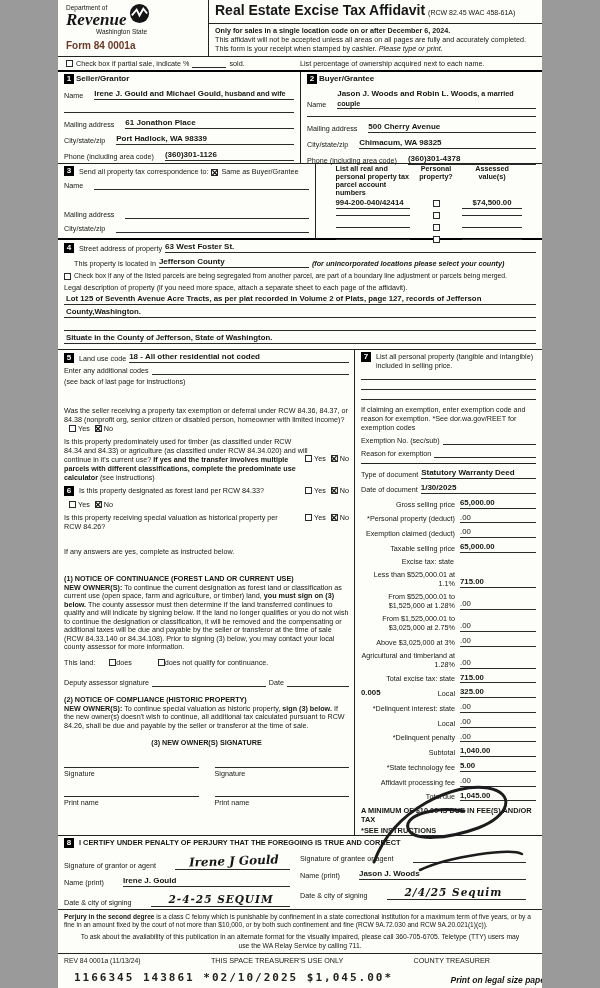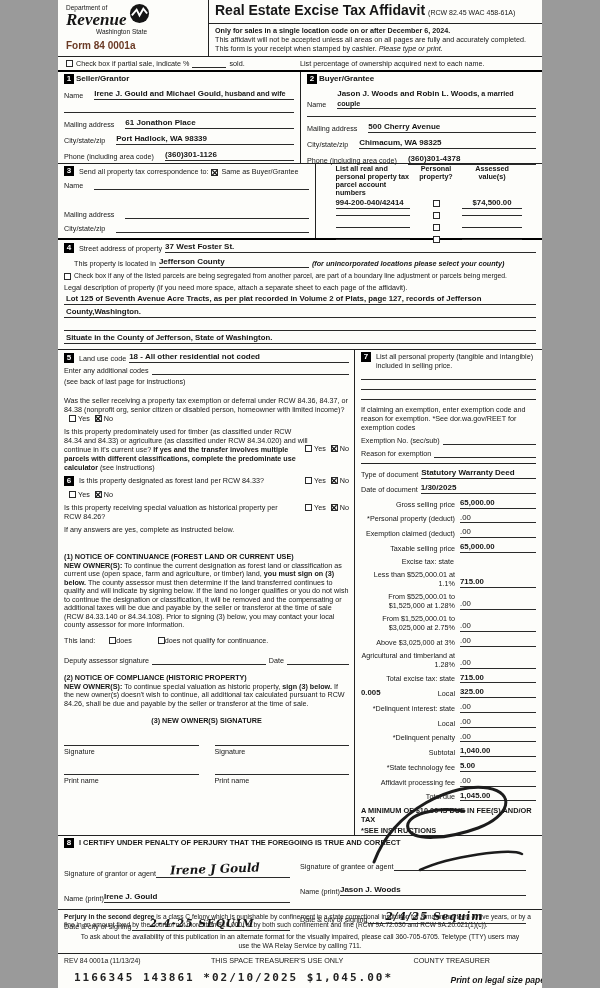--- a/index.html
+++ b/index.html
@@ -55,21 +55,21 @@
   
   .prop{height:110px;padding:2px 6px;border-bottom:1px solid #222}
   .seg{font-size:6.8px;display:flex;align-items:center;gap:3px;margin-top:4px}
   .legal{border-bottom:1px solid #2a2a2a;min-height:11px;font-weight:bold;font-size:7.8px;padding-left:2px;margin-top:2px}
   
   .main{display:flex;height:486px;border-bottom:1px solid #222}
   .main-l{width:296px;padding:2px 5px 0 6px}
   .main-r{flex:1;border-left:1px solid #222;padding:2px 6px 0 6px;display:flex;flex-direction:column}
   .yn{white-space:nowrap}
   .yn .cb{margin:0 2px 0 5px}
-  .q{margin-top:10px}
+  .q{margin-top:20px}
   .q2{position:relative;padding-right:40px;margin-top:4px}
   .q2 .yn{position:absolute;right:0;top:17px}
   .qrow{display:flex;gap:3px;margin-top:4px}
   .qtext{flex:1;padding-right:2px}
   .yn2{flex:none;align-self:flex-start}
   .ntitle{font-weight:bold;margin-top:18px}
   .ntext{margin-top:1px;line-height:1.18}
   .landrow{display:flex;align-items:center;gap:0;margin-top:6px}
   .deprow{display:flex;align-items:flex-end;gap:3px;margin-top:11px}
   .sigtitle{font-weight:bold;text-align:center;margin-top:8px}
@@ -86,21 +86,21 @@
   .mv.checked{font-weight:bold}
   .mv-pre{width:58px;font-weight:bold;font-size:7.8px}
   .excise-h{text-align:right;margin:4px 82px 0 0}
   .minline{font-weight:bold;text-align:left;margin-top:5px;font-size:7.4px}
   
   .cert{height:74px;padding:2px 6px;position:relative;border-bottom:1px solid #222}
   .chead{display:flex;align-items:center;gap:3px}
   .chead .stmt{font-size:7.4px;font-weight:bold}
   .cgrid{display:flex}
   .ccol{width:50%;padding-right:10px}
-  .crow{display:flex;align-items:flex-end;gap:0;margin-top:14px}
+  .crow{display:flex;align-items:flex-end;gap:19px;margin-top:6px}
   .handsig{font-size:12px;display:inline-block;transform:rotate(-2deg);margin-left:14px;white-space:nowrap}
   .handdate{font-size:10.5px;margin-left:18px;letter-spacing:1px;white-space:nowrap}
   .scribble{position:absolute;right:12px;top:-58px;pointer-events:none}
   
   .perjury{padding:3px 6px 2px;font-size:6.6px;line-height:1.25}
   .alt{font-size:6.8px;text-align:center;width:92%;margin:2px auto 0}
   .revrow{display:flex;border-top:1px solid #222;margin-top:3px;padding:2px 6px 0;font-size:6.8px;align-items:center}
   .revrow .mid{flex:1;text-align:center;font-size:7.2px}
   .revrow .right{margin-right:46px;font-size:7.2px}
   .stamp{font-family:"DejaVu Sans Mono",monospace;font-size:11px;font-weight:bold;letter-spacing:2px;margin:6px 0 0 16px;color:#222}
@@ -247,21 +247,21 @@
         <span class="pcbc"><span class="cb"></span></span>
         <span class="pval"></span>
       </div>
     </div>
   </div>
 
   <div class="prop">
     <div class="row">
         <span class="secn">4</span>
         <span>Street address of property</span>
-        <span class="ul flex1"><span class="val">37 West Foster St.</span></span>
+        <span class="ul flex1"><span class="val">63 West Foster St.</span></span>
       </div>
     <div class="row" style="margin-top:4px">
         <span class="cb" style="visibility:hidden"></span>
         <span>This property is located in</span>
         <span class="ul" style="width:150px"><span class="val">Jefferson County</span></span>
         <span class="b i">(for unincorporated locations please select your county)</span>
       </div>
     <div class="seg">
         <span class="cb"></span>
         <span>Check box if any of the listed parcels are being segregated from another parcel, are part of a boundary line adjustment or parcels being merged.</span>
@@ -302,21 +302,21 @@
         <span class="qtext">Is this property designated as forest land per RCW 84.33?</span>
         <span class="yn2 yn"><span class="cb"></span><span>Yes</span><span class="cb checked"></span><span>No</span></span>
       </div>
       <div class="qrow">
         <span class="yn2 yn"><span class="cb"></span><span>Yes</span><span class="cb checked"></span><span>No</span></span>
       </div>
       <div class="qrow">
         <span class="qtext">Is this property receiving special valuation as historical property per RCW 84.26?</span>
         <span class="yn2 yn"><span class="cb"></span><span>Yes</span><span class="cb checked"></span><span>No</span></span>
       </div>
-      <div style="margin-top:4px">If any answers are yes, complete as instructed below.</div>
+      <div style="margin-top:16px">If any answers are yes, complete as instructed below.</div>
 
       <div class="ntitle">(1) NOTICE OF CONTINUANCE (FOREST LAND OR CURRENT USE)</div>
       <div class="ntext"><span class="b">NEW OWNER(S):</span><span> To continue the current designation as forest land or classification as current use (open space, farm and agriculture, or timber) land, </span><span class="b">you must sign on (3) below.</span><span> The county assessor must then determine if the land transferred continues to qualify and will indicate by signing below. If the land no longer qualifies or you do not wish to continue the designation or classification, it will be removed and the compensating or additional taxes will be due and payable by the seller or transferor at the time of sale (RCW 84.33.140 or 84.34.108). Prior to signing (3) below, you may contact your local county assessor for more information.</span></div>
 
       <div class="landrow">
         <span>This land:</span>
         <span class="cb" style="margin-left:14px"></span>
           <span>does</span>
         <span class="cb" style="margin-left:26px"></span>
           <span>does not qualify for continuance.</span>

